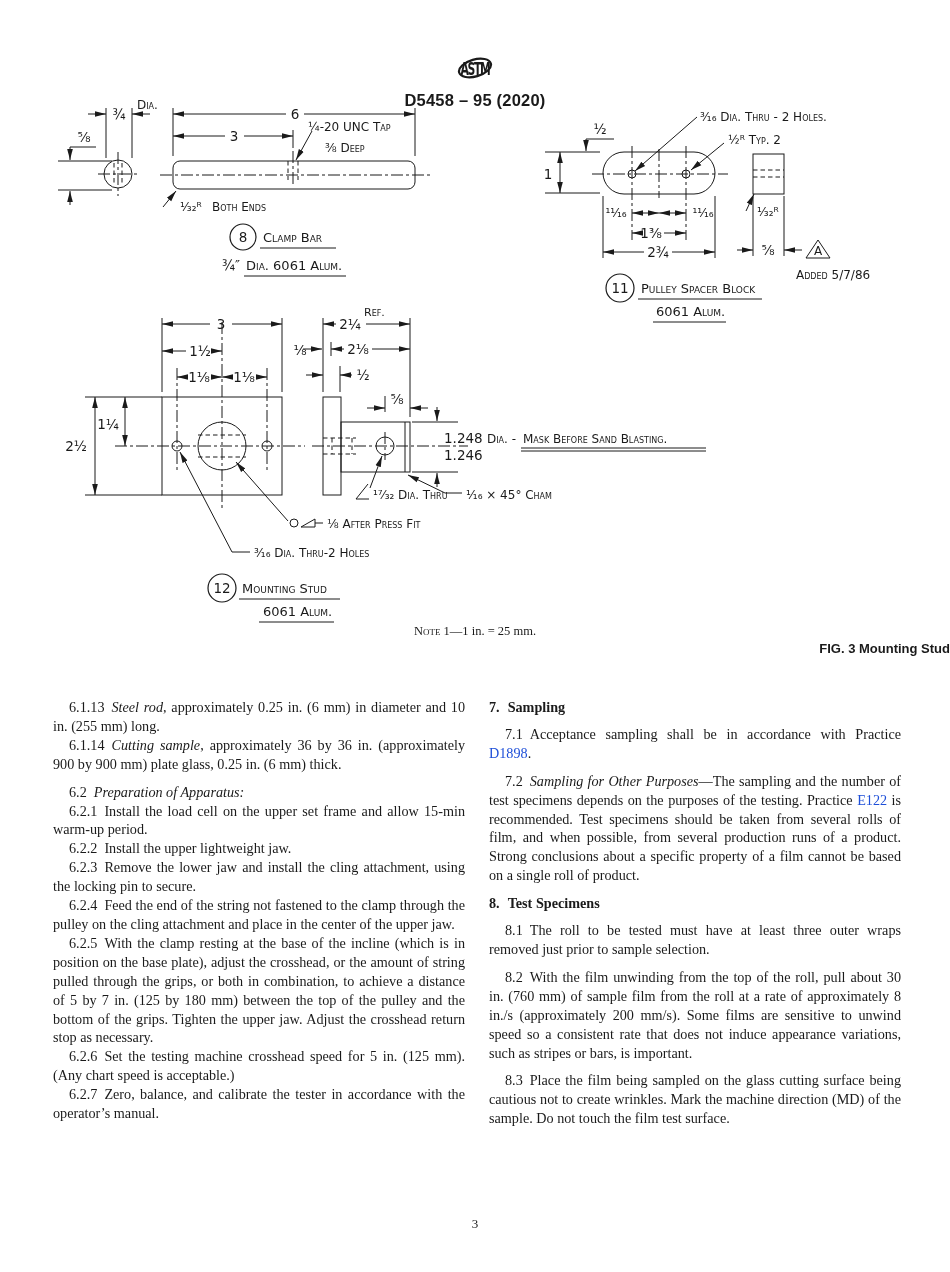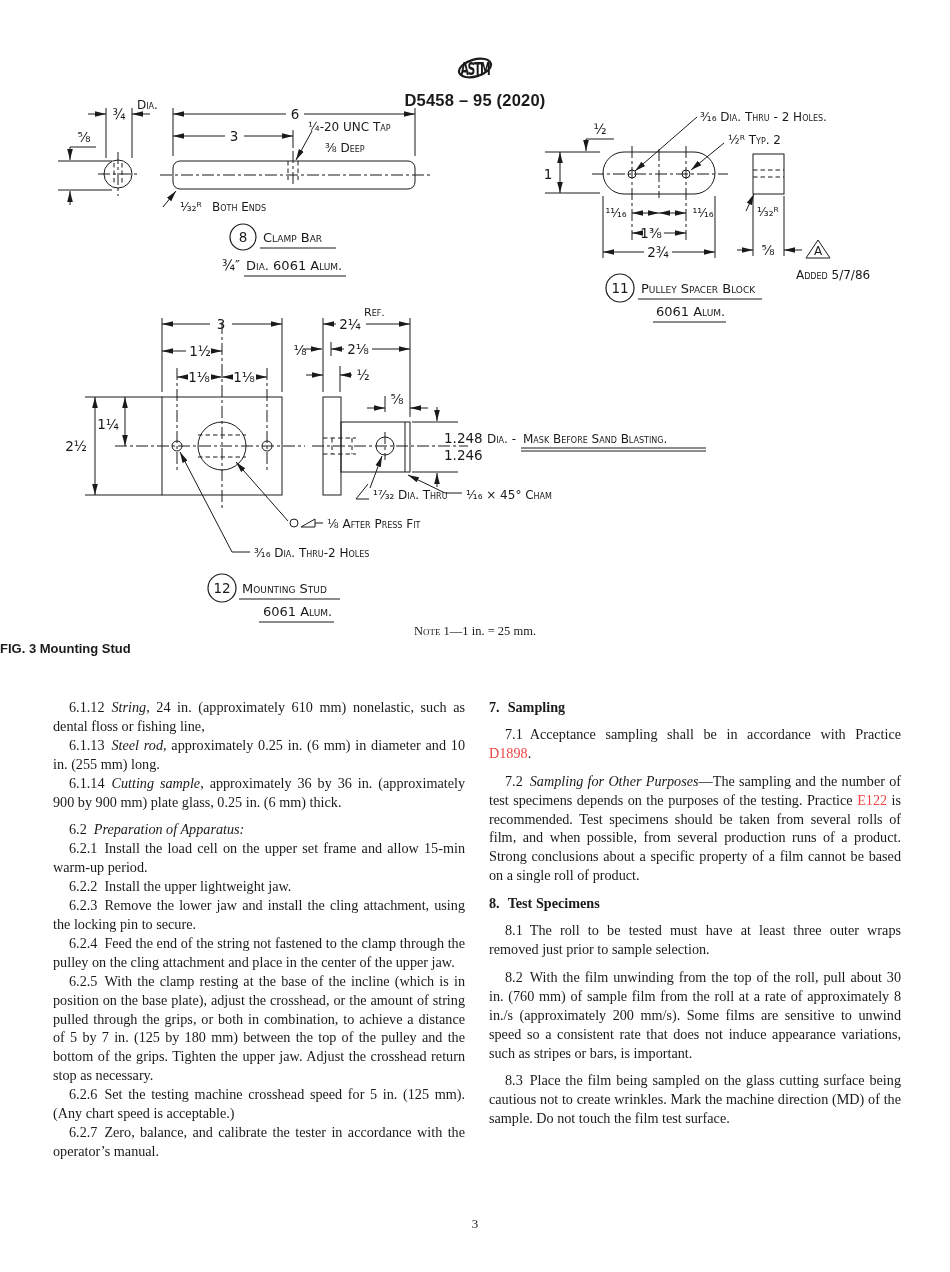--- a/index.html
+++ b/index.html
@@ -16,35 +16,35 @@
   .th{stroke-width:1.2;}
   .cl{stroke-dasharray:12 3 3 3;}
   .hd{stroke-dasharray:4.5 3;}
   .t{font:12px "DejaVu Sans",sans-serif;font-variant:small-caps;fill:#1a1a1a;}
   .ts{font:11px "DejaVu Sans",sans-serif;font-variant:small-caps;fill:#1a1a1a;}
   .d{font:13.5px "DejaVu Sans",sans-serif;fill:#1a1a1a;}
   .mid{text-anchor:middle;}
   
   .fignote{position:absolute;top:624px;left:0;width:950px;text-align:center;font-size:12.5px;}
   .fignote .sc{font-variant:small-caps;}
-  .figcap{position:absolute;top:641px;left:0;width:950px;text-align:left;
+  .figcap{position:absolute;top:641px;left:0;width:950px;text-align:right;
           font-family:"Liberation Sans",sans-serif;font-weight:bold;font-size:13px;}
   
   .col{position:absolute;top:698px;width:412px;font-size:14.2px;line-height:18.9px;
        text-align:justify;}
   .col-left{left:53px;}
   .col-right{left:489px;}
   .col p{margin:0;text-indent:16px;}
   .col p.sp{margin-top:9px;}
   .col p.mb{margin-bottom:9px;}
   .num{margin-right:7px;}
   h3.sect{margin:0 0 8px 0;font-size:14.2px;font-weight:bold;}
   h3.sect.mt{}
   .hnum{margin-right:8px;}
-  .link{color:#ef4444;}
+  .link{color:#1d4ed8;}
   .pageno{position:absolute;top:1216px;left:0;width:950px;text-align:center;font-size:13px;}
 </style>
 </head>
 <body>
 
 <div class="page">
 
   <div class="hdr">
     <svg width="36" height="28" viewBox="0 0 36 28">
       <g transform="translate(18,14)">
@@ -264,21 +264,20 @@
       <path class="ln" d="M239 599 H340"></path>
       <text class="t" x="263" y="616" style="font-size:13px">6061 Alum.</text>
       <path class="ln" d="M259 622 H334"></path>
     </g>
   </svg>
 
   <div class="fignote"><span class="sc">Note 1</span><span>—1 in. = 25 mm.</span></div>
   <div class="figcap">FIG. 3 Mounting Stud</div>
 
   <div class="col col-left">
-    <p class="para"><span class="num">6.1.12</span><i>String</i><span>, 24 in. (approximately 610 mm) nonelastic, such as dental floss or fishing line,</span></p>
     <p class="para"><span class="num">6.1.13</span><i>Steel rod</i><span>, approximately 0.25 in. (6 mm) in diameter and 10 in. (255 mm) long.</span></p>
     <p class="para"><span class="num">6.1.14</span><i>Cutting sample</i><span>, approximately 36 by 36 in. (approximately 900 by 900 mm) plate glass, 0.25 in. (6 mm) thick.</span></p>
     <p class="para sp"><span class="num">6.2</span><i>Preparation of Apparatus:</i></p>
     <p class="para"><span class="num">6.2.1</span><span>Install the load cell on the upper set frame and allow 15-min warm-up period.</span></p>
     <p class="para"><span class="num">6.2.2</span><span>Install the upper lightweight jaw.</span></p>
     <p class="para"><span class="num">6.2.3</span><span>Remove the lower jaw and install the cling attachment, using the locking pin to secure.</span></p>
     <p class="para"><span class="num">6.2.4</span><span>Feed the end of the string not fastened to the clamp through the pulley on the cling attachment and place in the center of the upper jaw.</span></p>
     <p class="para"><span class="num">6.2.5</span><span>With the clamp resting at the base of the incline (which is in position on the base plate), adjust the crosshead, or the amount of string pulled through the grips, or both in combination, to achieve a distance of 5 by 7 in. (125 by 180 mm) between the top of the pulley and the bottom of the grips. Tighten the upper jaw. Adjust the crosshead return stop as necessary.</span></p>
     <p class="para"><span class="num">6.2.6</span><span>Set the testing machine crosshead speed for 5 in. (125 mm). (Any chart speed is acceptable.)</span></p>
     <p class="para"><span class="num">6.2.7</span><span>Zero, balance, and calibrate the tester in accordance with the operator’s manual.</span></p>

